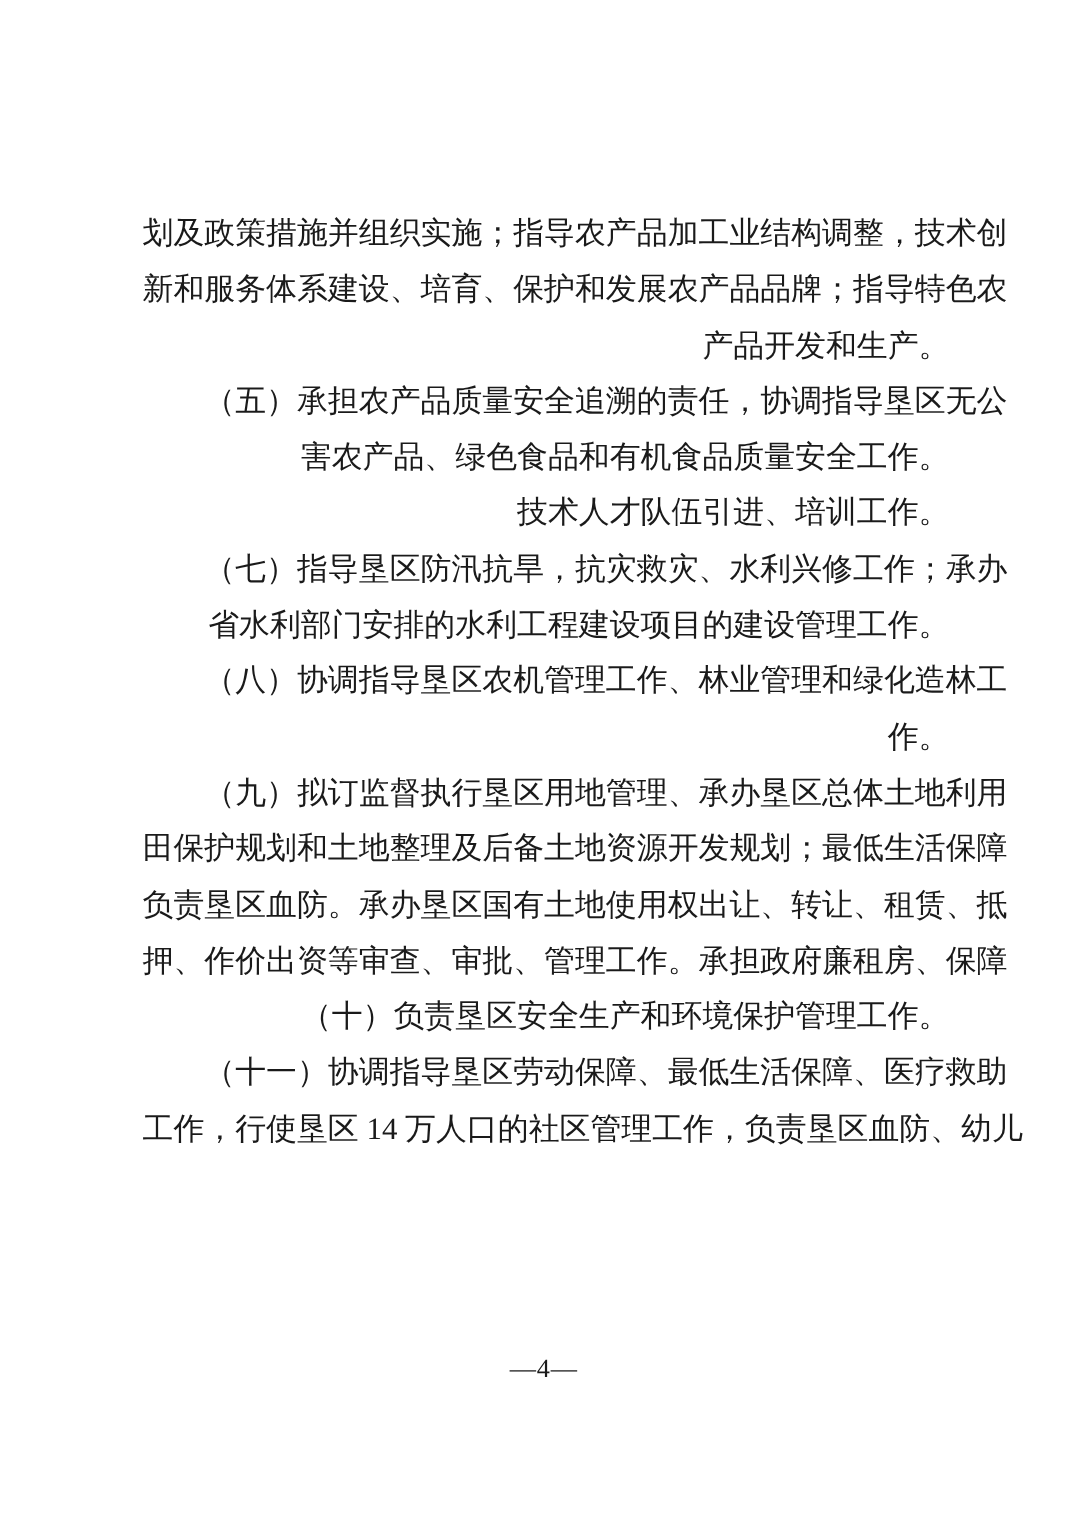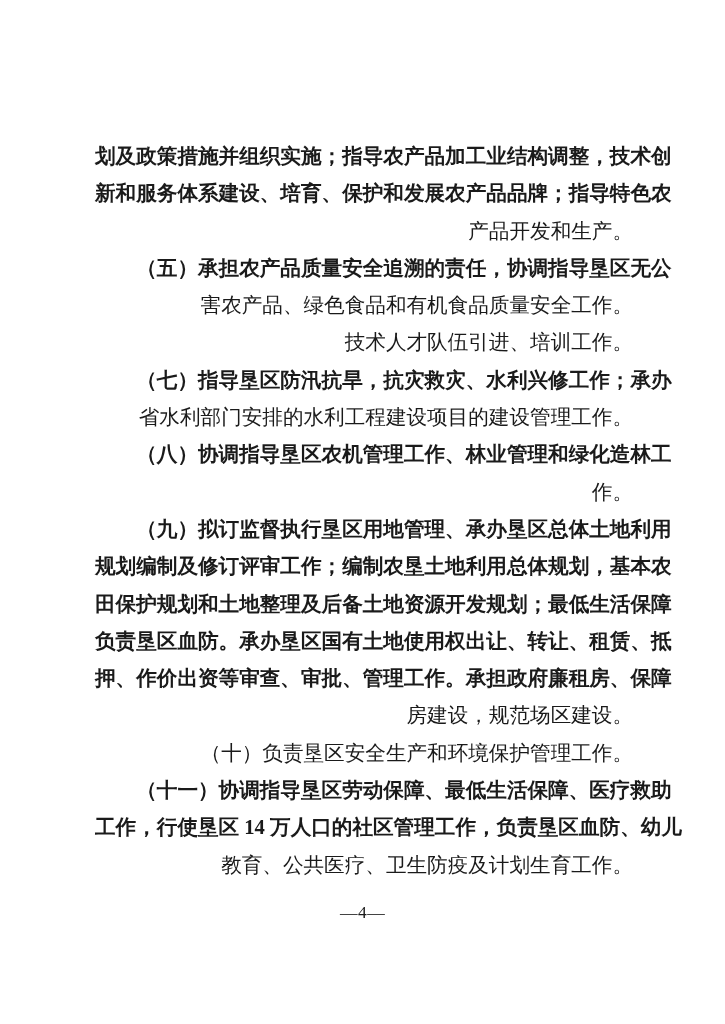--- a/index.html
+++ b/index.html
@@ -27,21 +27,20 @@
   }
   .line {
     white-space: nowrap;
     height: 37.3px;
     text-align: right;
   }
   .line.fill {
     text-align: justify;
     text-align-last: justify;
     text-justify: inter-character;
-    font-weight: bold;
   }
   .line.indent {
     text-indent: 2em;
   }
   .page-num {
     position: absolute;
     left: 0;
     right: 0;
     top: 899px;
     text-align: center;
@@ -60,24 +59,21 @@
       <div class="line fill">新和服务体系建设、培育、保护和发展农产品品牌；指导特色农</div>
       <div class="line">产品开发和生产。</div>
       <div class="line indent fill">（五）承担农产品质量安全追溯的责任，协调指导垦区无公</div>
       <div class="line">害农产品、绿色食品和有机食品质量安全工作。</div>
       <div class="line">技术人才队伍引进、培训工作。</div>
       <div class="line indent fill">（七）指导垦区防汛抗旱，抗灾救灾、水利兴修工作；承办</div>
       <div class="line">省水利部门安排的水利工程建设项目的建设管理工作。</div>
       <div class="line indent fill">（八）协调指导垦区农机管理工作、林业管理和绿化造林工</div>
       <div class="line">作。</div>
       <div class="line indent fill">（九）拟订监督执行垦区用地管理、承办垦区总体土地利用</div>
-      <div class="line fill">规划编制及修订评审工作；编制农垦土地利用总体规划，基本农</div>
       <div class="line fill">田保护规划和土地整理及后备土地资源开发规划；最低生活保障</div>
       <div class="line fill">负责垦区血防。承办垦区国有土地使用权出让、转让、租赁、抵</div>
       <div class="line fill">押、作价出资等审查、审批、管理工作。承担政府廉租房、保障</div>
-      <div class="line">房建设，规范场区建设。</div>
       <div class="line indent">（十）负责垦区安全生产和环境保护管理工作。</div>
       <div class="line indent fill">（十一）协调指导垦区劳动保障、最低生活保障、医疗救助</div>
       <div class="line fill">工作，行使垦区 14 万人口的社区管理工作，负责垦区血防、幼儿</div>
-      <div class="line">教育、公共医疗、卫生防疫及计划生育工作。</div>
     </div>
   <div class="page-num">—4—</div>
 </div>
 
 </body></html>

